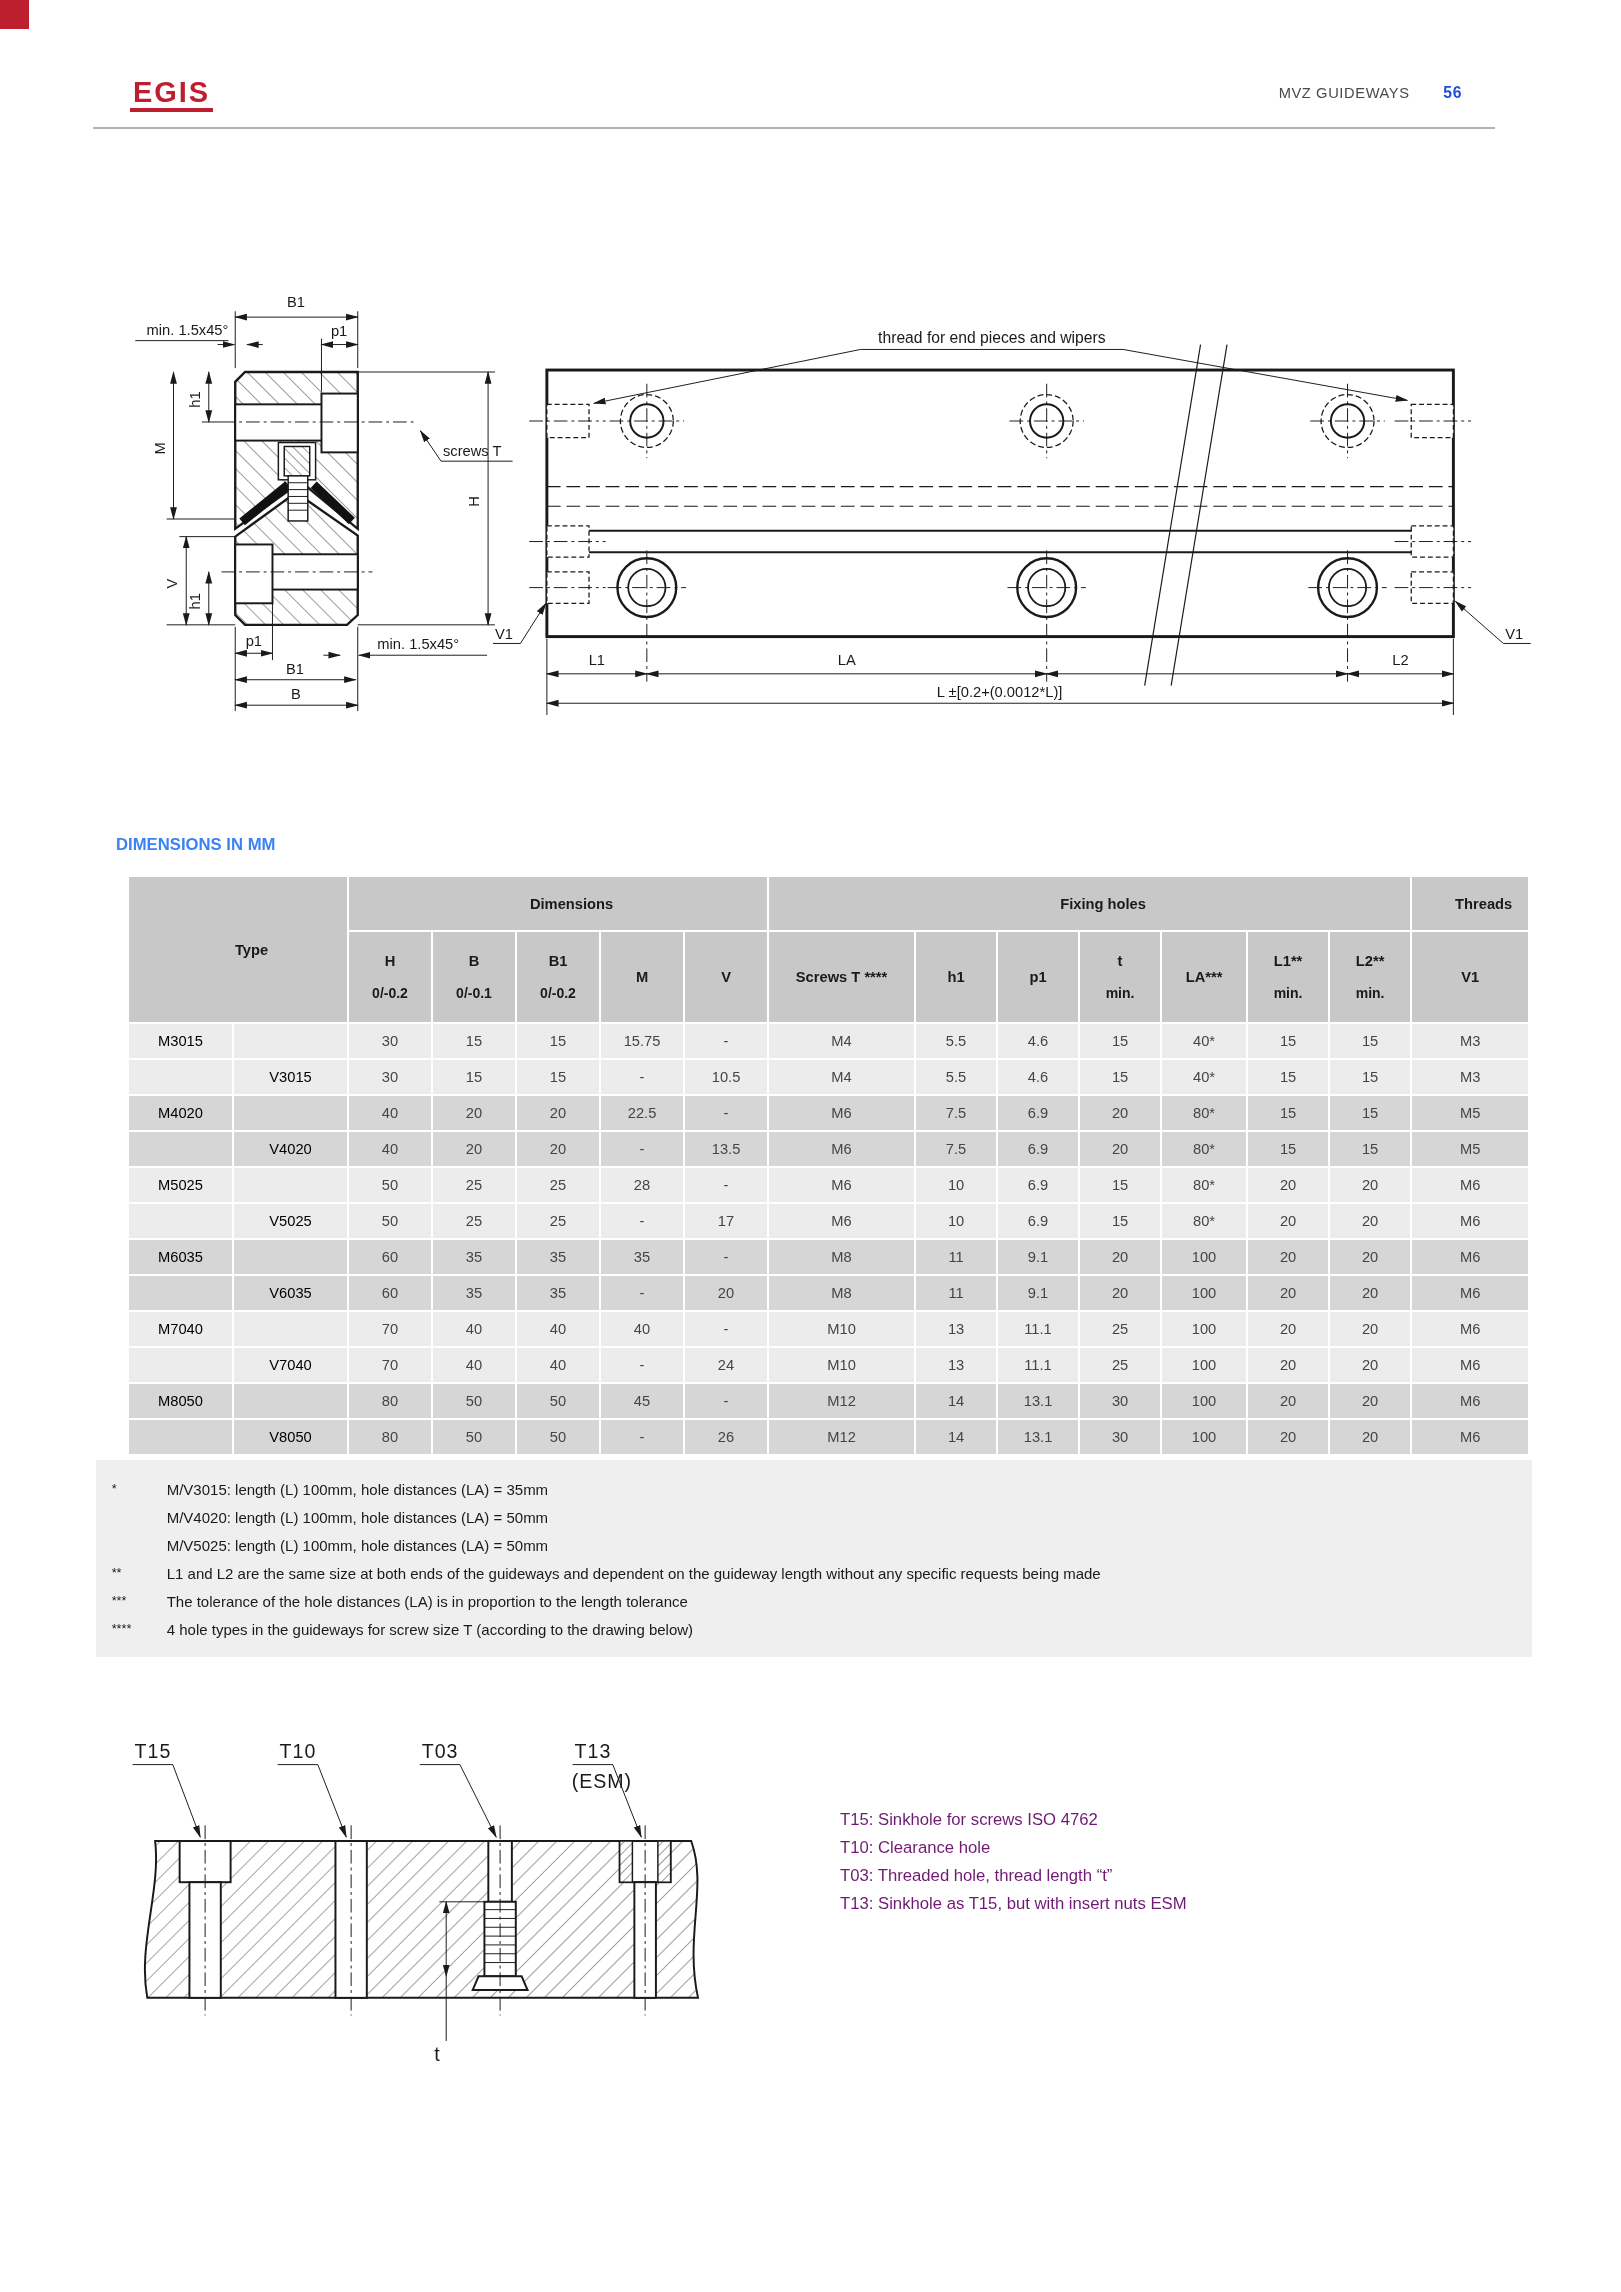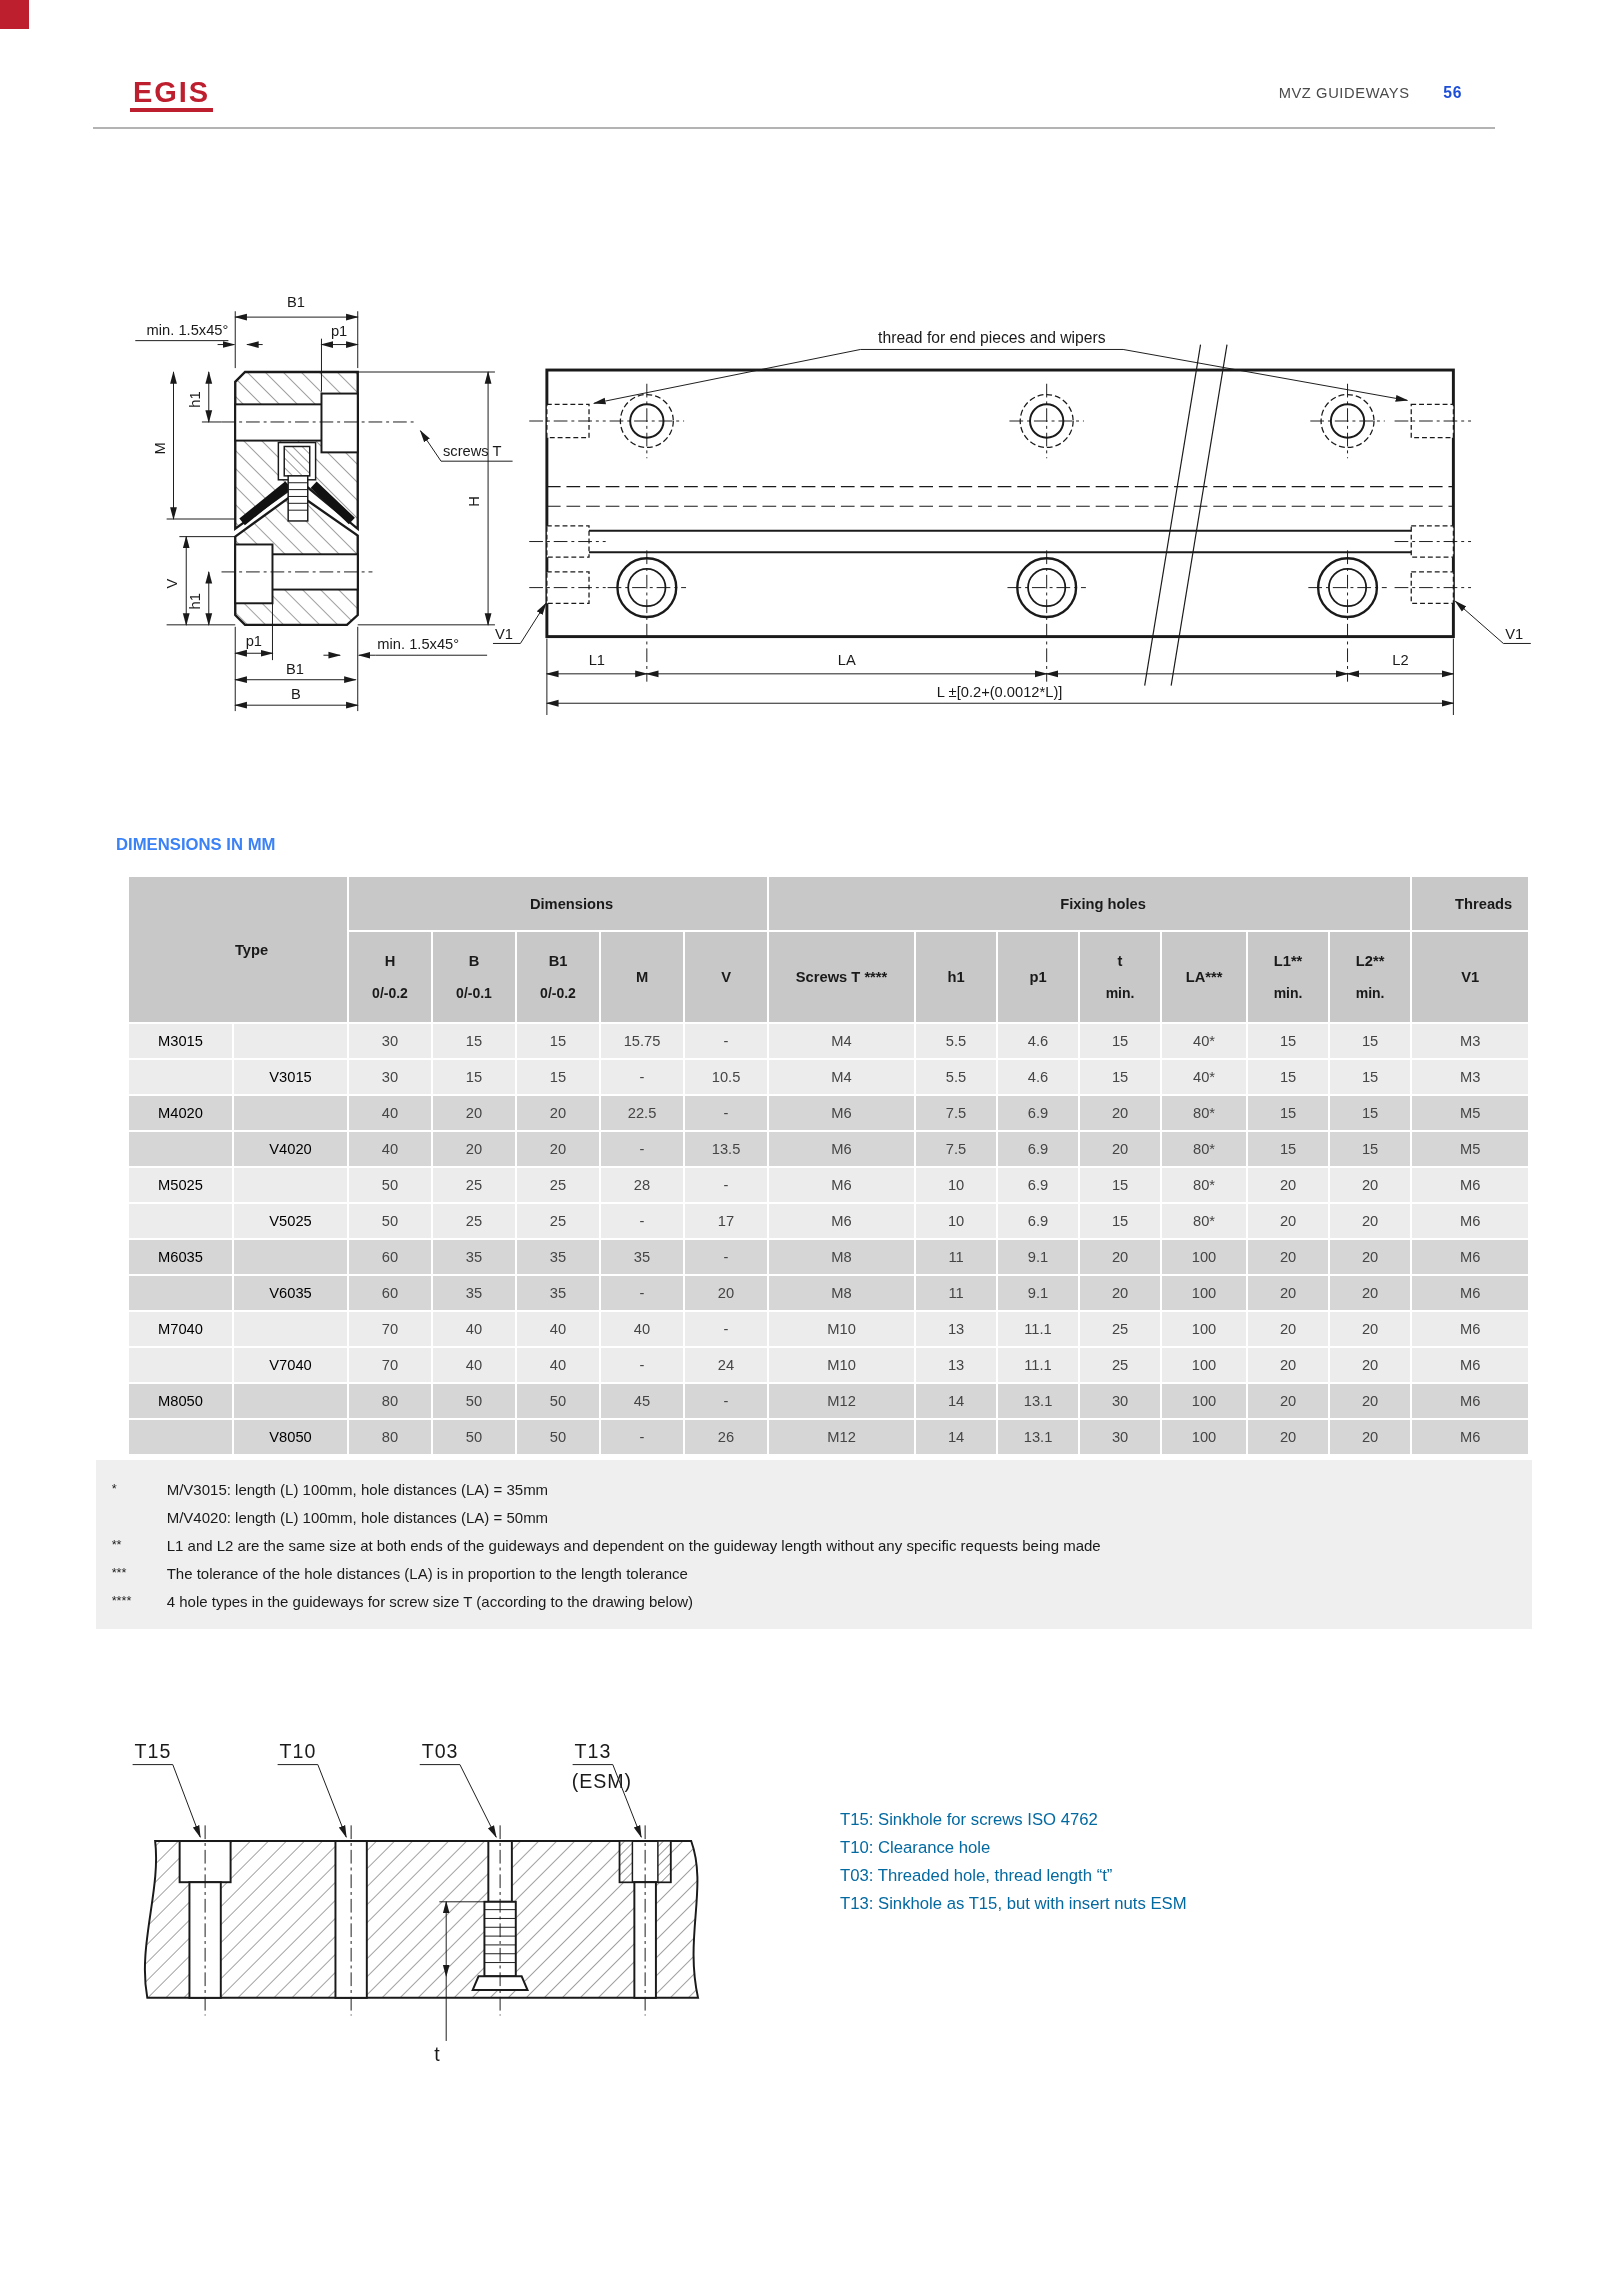--- a/index.html
+++ b/index.html
@@ -37,21 +37,21 @@
   tr.dark td{background:#d6d6d6;}
   td.type{font-weight:normal;color:#000;}
 
   
   #footnotes{left:96px;top:1460px;width:1436px;background:#efefef;padding:15.7px 0 13.7px 0;}
   .fn-row{display:flex;font-size:15px;color:#1a1a1a;line-height:28px;}
   .fn-marker{width:55px;padding-left:15.7px;flex:0 0 auto;font-size:12.7px;position:relative;top:-1px;}
   .fn-text{flex:1;}
 
   
-  #legend{left:840px;top:1806px;font-size:16.7px;color:#0369a1;}
+  #legend{left:840px;top:1806px;font-size:16.7px;color:#701a75;}
   #legend .legend-item{line-height:28px;}
 </style>
 </head>
 <body>
 
 <div id="page">
 
   <div id="corner" class="abs"></div>
 
   <div id="logo" class="abs">EGIS</div>
@@ -527,20 +527,24 @@
   <div id="footnotes" class="abs">
       <div class="fn-row">
         <span class="fn-marker">*</span>
         <div class="fn-text">M/V3015: length (L) 100mm, hole distances (LA) = 35mm</div>
       </div>
       <div class="fn-row">
         <span class="fn-marker"></span>
         <div class="fn-text">M/V4020: length (L) 100mm, hole distances (LA) = 50mm</div>
       </div>
       <div class="fn-row">
+        <span class="fn-marker"></span>
+        <div class="fn-text">M/V5025: length (L) 100mm, hole distances (LA) = 50mm</div>
+      </div>
+      <div class="fn-row">
         <span class="fn-marker">**</span>
         <div class="fn-text">L1 and L2 are the same size at both ends of the guideways and dependent on the guideway length without any specific requests being made</div>
       </div>
       <div class="fn-row">
         <span class="fn-marker">***</span>
         <div class="fn-text">The tolerance of the hole distances (LA) is in proportion to the length tolerance</div>
       </div>
       <div class="fn-row">
         <span class="fn-marker">****</span>
         <div class="fn-text">4 hole types in the guideways for screw size T (according to the drawing below)</div>

